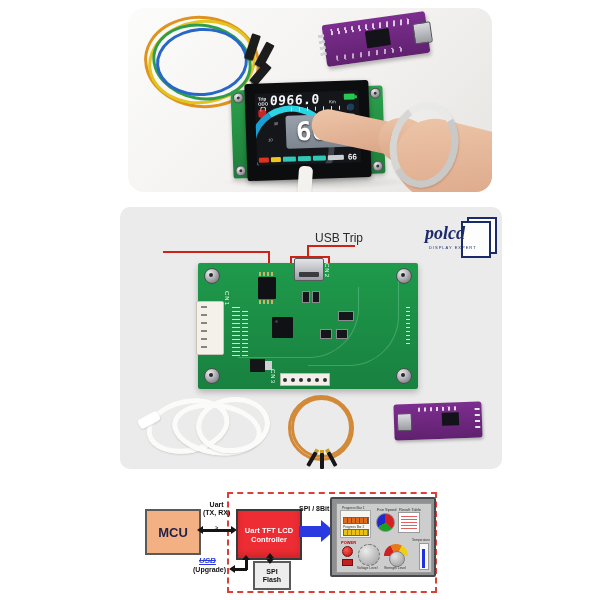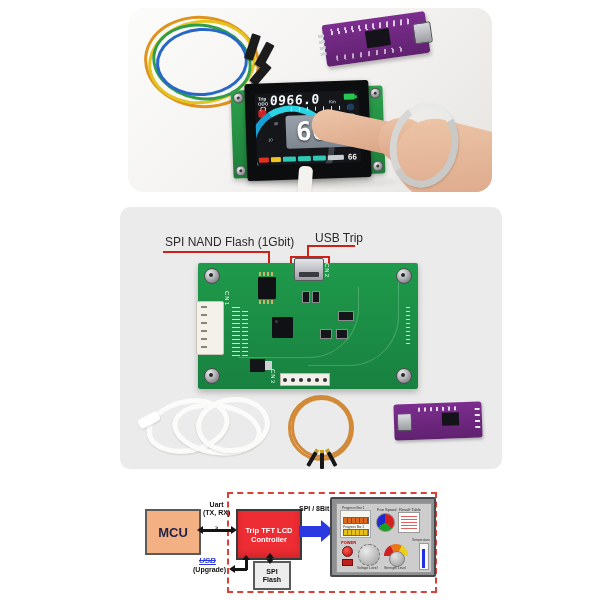--- a/index.html
+++ b/index.html
@@ -258,30 +258,35 @@
 
   <div class="abs cable-top"></div>
 
   <div class="abs skin finger"></div>
   <div class="abs skin fist"></div>
   <div class="abs skin arm"></div>
   <div class="abs bangle"></div>
 </div>
 
 <div class="abs photo-mid">
-  <div class="anno" style="left:45px;top:28px;">SPI NAND Flash (1Gbit)</div>
   <div class="redline" style="left:43px;top:44px;width:107px;height:2px;"></div>
   <div class="redline" style="left:148px;top:44px;width:2px;height:22px;"></div>
   <div class="redbox" style="left:135px;top:66px;width:22px;height:34px;"></div>
 
   <div class="anno" style="left:195px;top:24px;">USB Trip</div>
   <div class="redline" style="left:187px;top:38px;width:48px;height:2px;"></div>
   <div class="redline" style="left:187px;top:38px;width:2px;height:15px;"></div>
   <div class="redbox" style="left:170px;top:49px;width:36px;height:27px;"></div>
 
+  <div class="abs logo">
+    <div class="page-sheet" style="left:44px;top:2px;"></div>
+    <div class="page-sheet" style="left:38px;top:6px;"></div>
+    <div class="logo-word">polcd</div>
+    <div class="logo-sub">DISPLAY EXPERT</div>
+  </div>
 
   <div class="abs pcb-back">
     <div class="trace" style="left:40px;top:24px;width:120px;height:70px;"></div>
     <div class="trace" style="left:110px;top:14px;width:90px;height:88px;"></div>
     <div class="pcb-screw" style="left:6px;top:5px;"></div>
     <div class="pcb-screw" style="right:6px;top:5px;"></div>
     <div class="pcb-screw" style="left:6px;bottom:5px;"></div>
     <div class="pcb-screw" style="right:6px;bottom:5px;"></div>
 
     <div class="cn1"></div>
@@ -343,21 +348,21 @@
 <div class="abs lbl7" style="left:203px;top:501px;text-align:center;">
   <div>Uart</div>
   <div>(TX, RX)</div>
 </div>
 <div class="abs hline" style="left:201px;top:529px;width:32px;"></div>
 <div class="abs tri" style="left:197px;top:526px;border-top:4px solid transparent;border-bottom:4px solid transparent;border-right:6px solid #141414;"></div>
 <div class="abs tri" style="left:231px;top:526px;border-top:4px solid transparent;border-bottom:4px solid transparent;border-left:6px solid #141414;"></div>
 <div class="abs squig" style="left:212px;top:524px;">∿</div>
 
 <div class="abs ctrl">
-  <div>Trip TFT LCD</div>
+  <div>Uart TFT LCD</div>
   <div>Controller</div>
 </div>
 
 <div class="abs lbl7" style="left:299px;top:505px;">SPI / 8Bit</div>
 <div class="abs busarrow"></div>
 <div class="abs tri bushead"></div>
 
 <div class="abs dmock">
   <div class="dscr">
     <div class="cap" style="left:5px;top:2px;transform:scale(.85);transform-origin:left;">Progress Bar 1</div>

